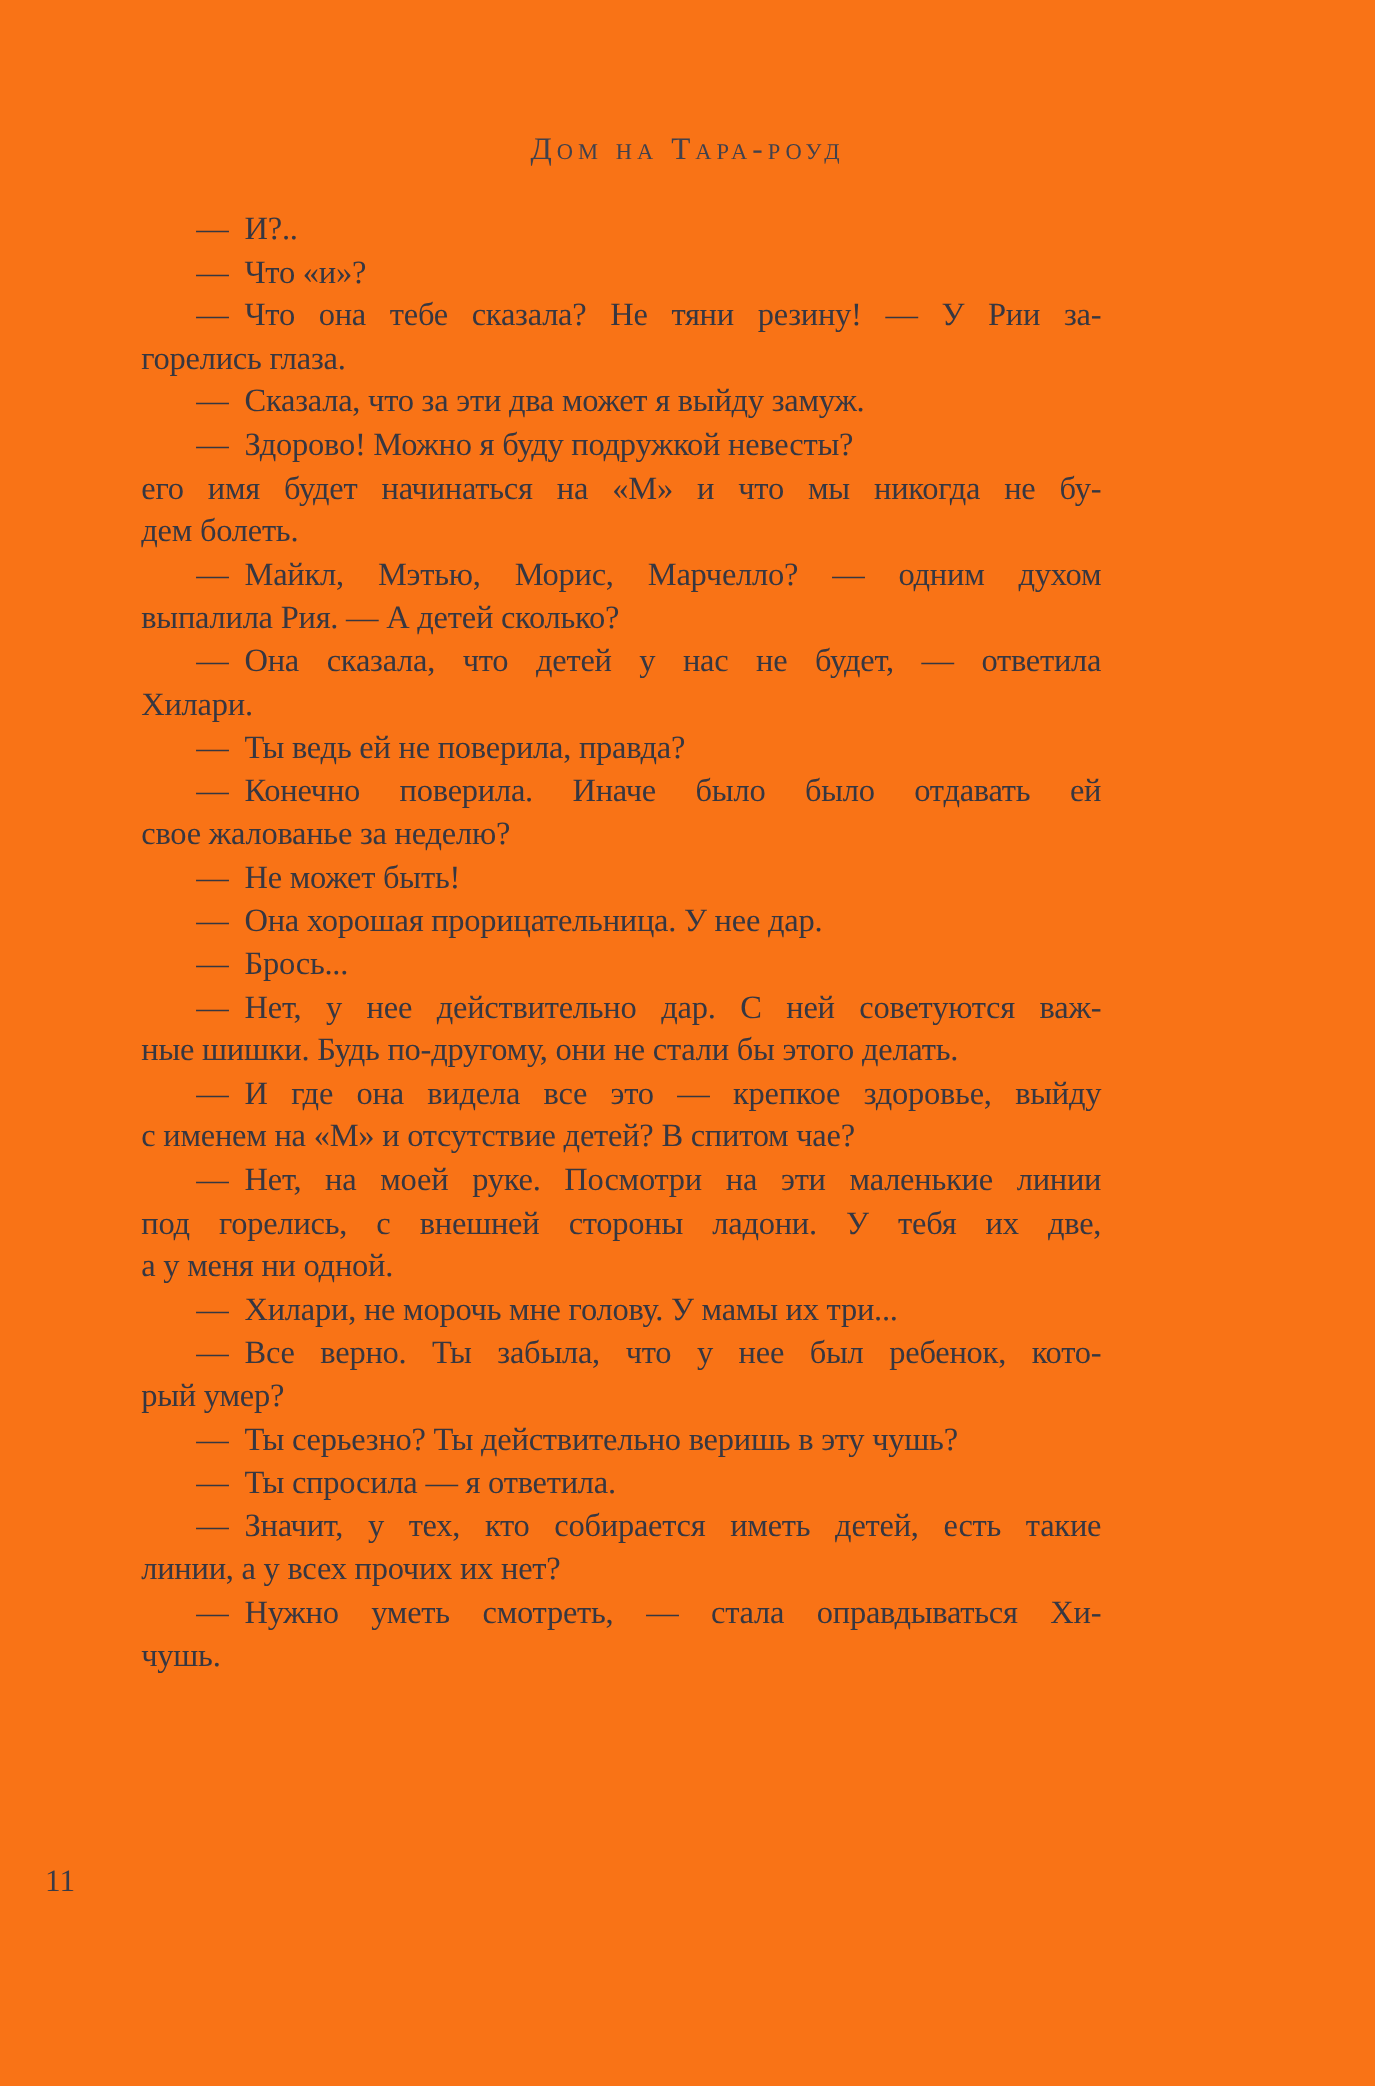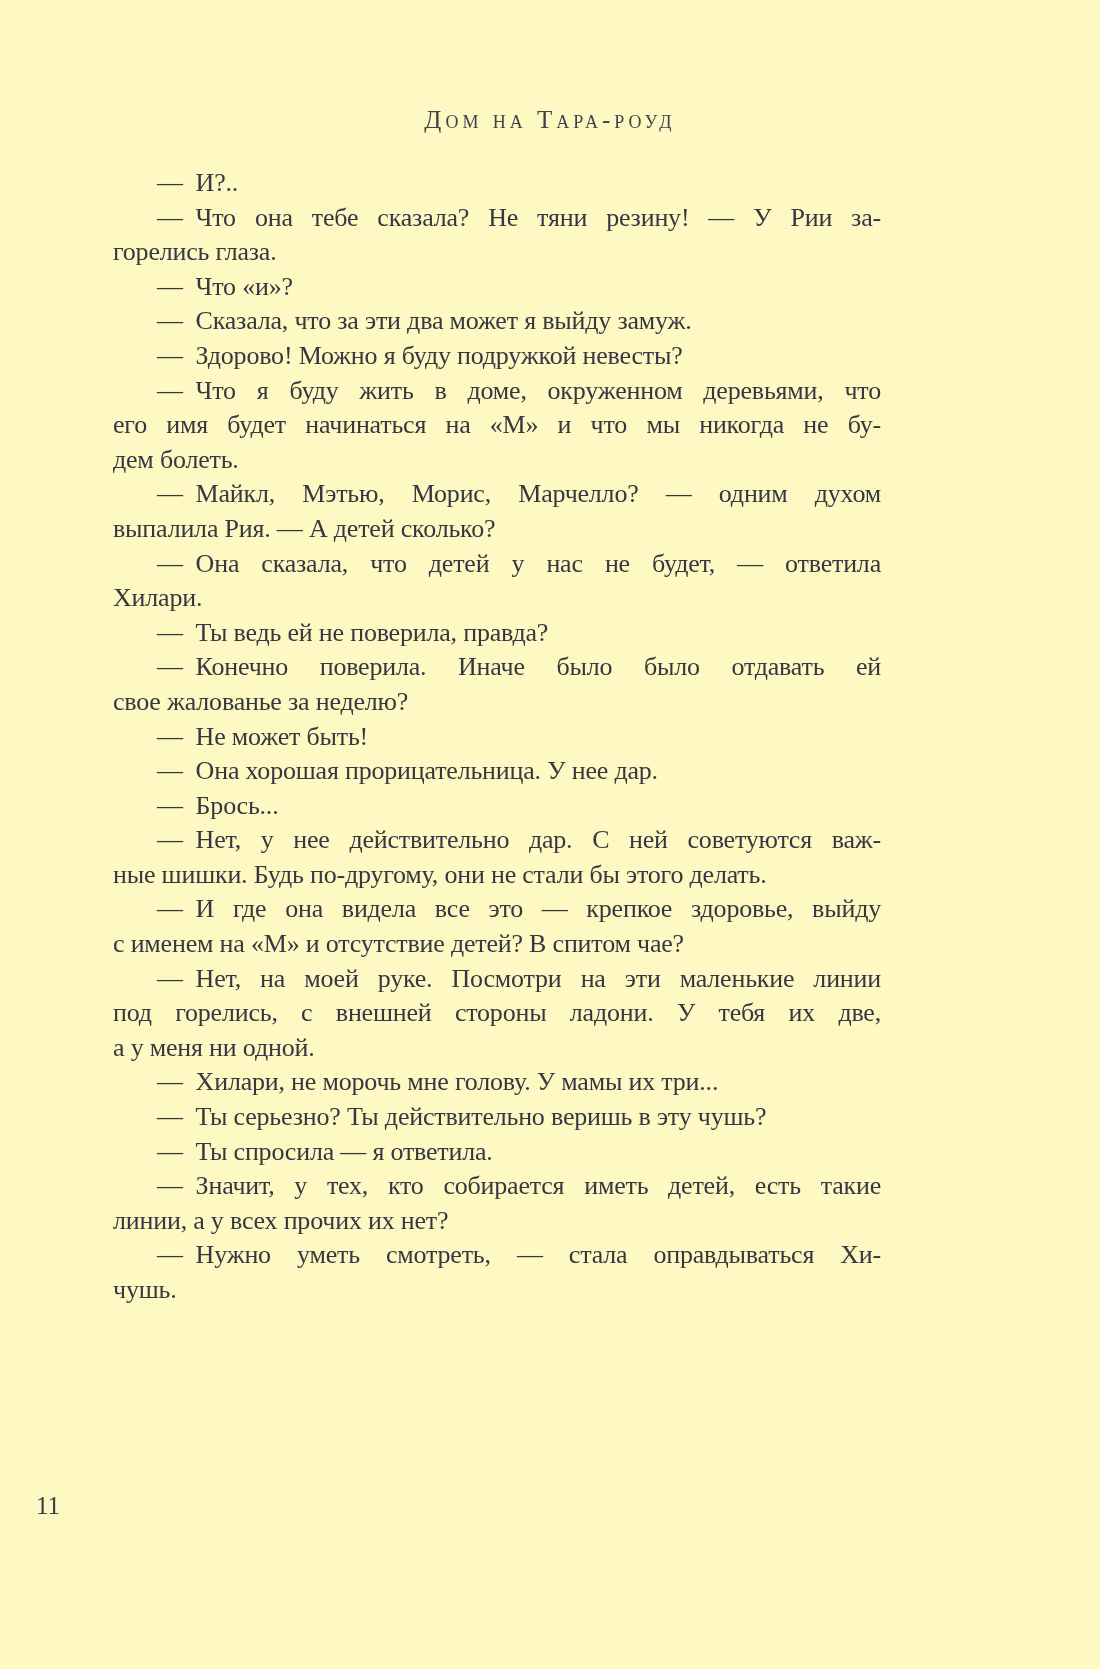--- a/index.html
+++ b/index.html
@@ -10,21 +10,21 @@
     width: 1100px;
     height: 1669px;
     background: #ffffff;
     font-family: "Liberation Serif", serif;
     overflow: hidden;
   }
   .page {
     position: relative;
     width: 1100px;
     height: 1669px;
-    background: #fef9c3;
+    background: #f97316;
     color: #373741;
   }
   .running-head {
     position: absolute;
     top: 106px;
     left: 0;
     width: 100%;
     text-align: center;
     font-variant: small-caps;
     font-size: 25px;
@@ -70,34 +70,33 @@
 <body>
 
 <div class="page">
   <div class="running-head">Дом на Тара-роуд</div>
 
   <div class="body-text">
       <div class="paragraph">
         <div class="text-line first">— И?..</div>
       </div>
       <div class="paragraph">
+        <div class="text-line first">— Что «и»?</div>
+      </div>
+      <div class="paragraph">
         <div class="text-line first fill">— Что она тебе сказала? Не тяни резину! — У Рии за-</div>
         <div class="text-line">горелись глаза.</div>
-      </div>
-      <div class="paragraph">
-        <div class="text-line first">— Что «и»?</div>
       </div>
       <div class="paragraph">
         <div class="text-line first">— Сказала, что за эти два может я выйду замуж.</div>
       </div>
       <div class="paragraph">
         <div class="text-line first">— Здорово! Можно я буду подружкой невесты?</div>
       </div>
       <div class="paragraph">
-        <div class="text-line first fill">— Что я буду жить в доме, окруженном деревьями, что</div>
         <div class="text-line fill">его имя будет начинаться на «М» и что мы никогда не бу-</div>
         <div class="text-line">дем болеть.</div>
       </div>
       <div class="paragraph">
         <div class="text-line first fill">— Майкл, Мэтью, Морис, Марчелло? — одним духом</div>
         <div class="text-line">выпалила Рия. — А детей сколько?</div>
       </div>
       <div class="paragraph">
         <div class="text-line first fill">— Она сказала, что детей у нас не будет, — ответила</div>
         <div class="text-line">Хилари.</div>
@@ -128,20 +127,24 @@
       </div>
       <div class="paragraph">
         <div class="text-line first fill">— Нет, на моей руке. Посмотри на эти маленькие линии</div>
         <div class="text-line fill">под горелись, с внешней стороны ладони. У тебя их две,</div>
         <div class="text-line">а у меня ни одной.</div>
       </div>
       <div class="paragraph">
         <div class="text-line first">— Хилари, не морочь мне голову. У мамы их три...</div>
       </div>
       <div class="paragraph">
+        <div class="text-line first fill">— Все верно. Ты забыла, что у нее был ребенок, кото-</div>
+        <div class="text-line">рый умер?</div>
+      </div>
+      <div class="paragraph">
         <div class="text-line first">— Ты серьезно? Ты действительно веришь в эту чушь?</div>
       </div>
       <div class="paragraph">
         <div class="text-line first">— Ты спросила — я ответила.</div>
       </div>
       <div class="paragraph">
         <div class="text-line first fill">— Значит, у тех, кто собирается иметь детей, есть такие</div>
         <div class="text-line">линии, а у всех прочих их нет?</div>
       </div>
       <div class="paragraph">

